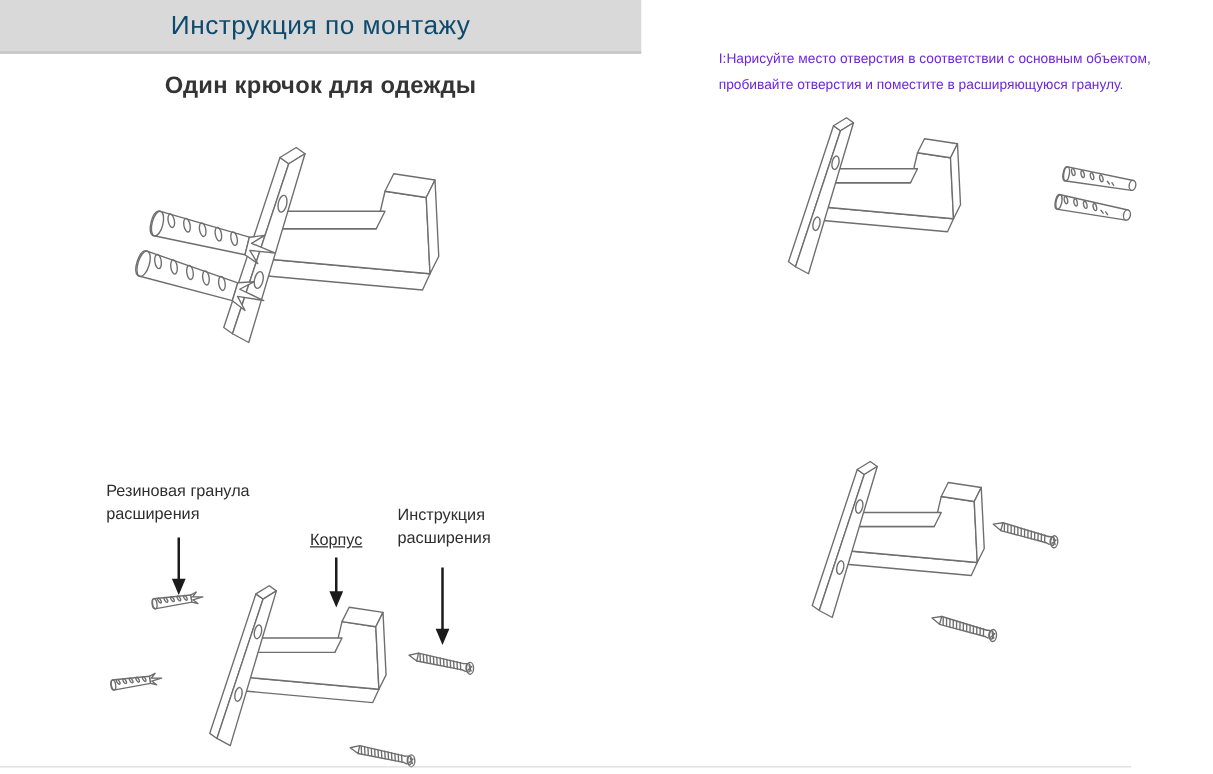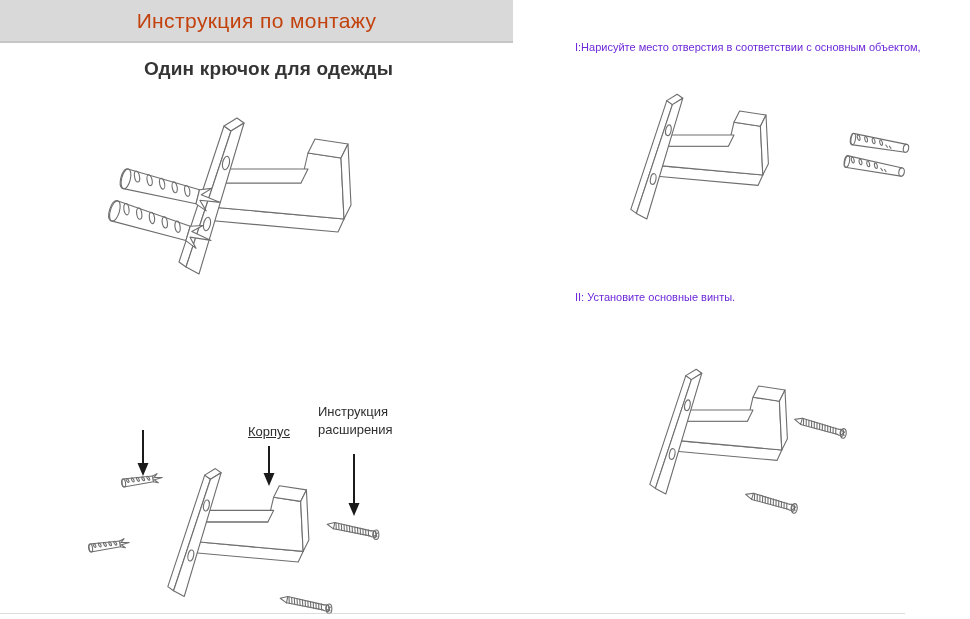--- a/index.html
+++ b/index.html
@@ -5,24 +5,24 @@
   html,body{margin:0;padding:0;background:#fff;}
   .sheet{
     position:relative;width:970px;height:619px;background:#ffffff;overflow:hidden;
     font-family:"Liberation Sans",sans-serif;color:#3a3a3a;
   }
   
   .header{
     position:absolute;left:0;top:0;width:513px;height:41px;background:#d9d9d9;
     border-bottom:2px solid #c6c6c6;display:flex;align-items:center;justify-content:center;
   }
-  .header span{font-size:21px;letter-spacing:.4px;color:#c2410c;}
+  .header span{font-size:21px;letter-spacing:.4px;color:#0c4a6e;}
   .subtitle{
     position:absolute;left:0;top:58px;width:513px;text-align:center;
-    font-size:19px;font-weight:bold;color:#343434;letter-spacing:.2px;padding-left:12px;
+    font-size:19px;font-weight:bold;color:#343434;letter-spacing:.2px;
   }
   
   .step-text{position:absolute;left:575px;font-size:11px;line-height:21px;color:#6d28d9;white-space:nowrap;}
   .step1{top:37px;}
   .step2{top:287px;}
   
   .parts{position:absolute;left:55px;top:375px;width:410px;height:244px;}
   .plabel{position:absolute;font-size:13px;line-height:18px;color:#2e2e2e;white-space:nowrap;}
   .lbl-granule{left:30px;top:9px;}
   .lbl-body{left:193px;top:48px;text-decoration:underline;}
@@ -115,42 +115,44 @@
       <line class="arrow-line" x1="214" y1="71" x2="214" y2="99"></line>
       <polygon class="arrow-head" points="208.5,98 219.5,98 214,111"></polygon>
       <line class="arrow-line" x1="299" y1="79" x2="299" y2="129"></line>
       <polygon class="arrow-head" points="293.5,128 304.5,128 299,141"></polygon>
       <use href="#anchor-ribbed" transform="translate(63,100) rotate(-8) scale(0.58)"></use>
       <use href="#anchor-ribbed" transform="translate(30,165) rotate(-8) scale(0.58)"></use>
       <use href="#hook" transform="translate(112,78) scale(0.82)"></use>
       <use href="#screw" transform="translate(272,141) rotate(12) scale(0.64)"></use>
       <use href="#screw" transform="translate(225,215) rotate(12) scale(0.64)"></use>
     </svg>
+    <div class="plabel lbl-granule">
+      <div>Резиновая гранула</div>
+      <div>расширения</div>
+    </div>
     <div class="plabel lbl-body">
       <div>Корпус</div>
     </div>
     <div class="plabel lbl-base">
       <div>Инструкция</div>
       <div>расширения</div>
     </div>
   </div>
 
   <div class="step-text step1">
     <div>I:Нарисуйте место отверстия в соответствии с основным объектом,</div>
+    <div>пробивайте отверстия и поместите в расширяющуюся гранулу.</div>
   </div>
 
   <svg class="fig fig-step1" width="330" height="185" viewBox="0 0 330 185">
     <use href="#hook" transform="translate(10,-9) scale(0.80)"></use>
     <use href="#anchor-tube" transform="translate(230,40) rotate(10) scale(0.85)"></use>
     <use href="#anchor-tube" transform="translate(224,62) rotate(11) scale(0.88)"></use>
   </svg>
 
-  <div class="step-text step2">
-    <div>II: Установите основные винты.</div>
-  </div>
 
   <svg class="fig fig-step2" width="320" height="200" viewBox="0 0 320 200">
     <use href="#hook" transform="translate(19,-6) scale(0.80)"></use>
     <use href="#screw" transform="translate(165,51) rotate(16) scale(0.65)"></use>
     <use href="#screw" transform="translate(116,126) rotate(16) scale(0.65)"></use>
   </svg>
 
   <div class="bottom-rule"></div>
 </div>
 

